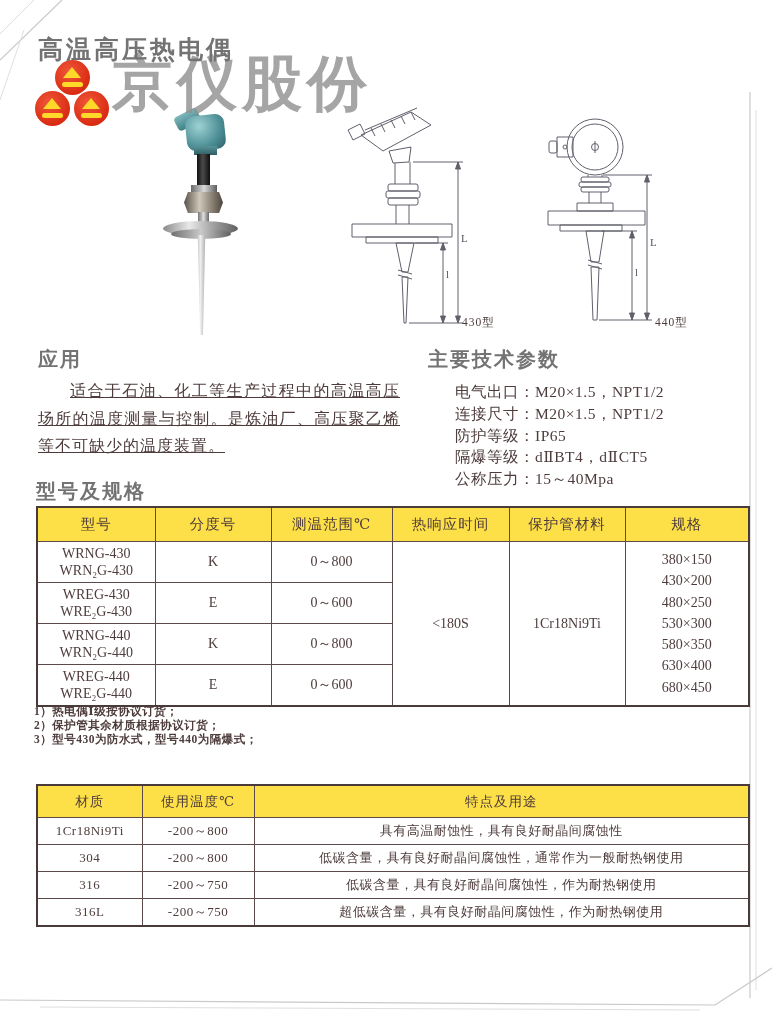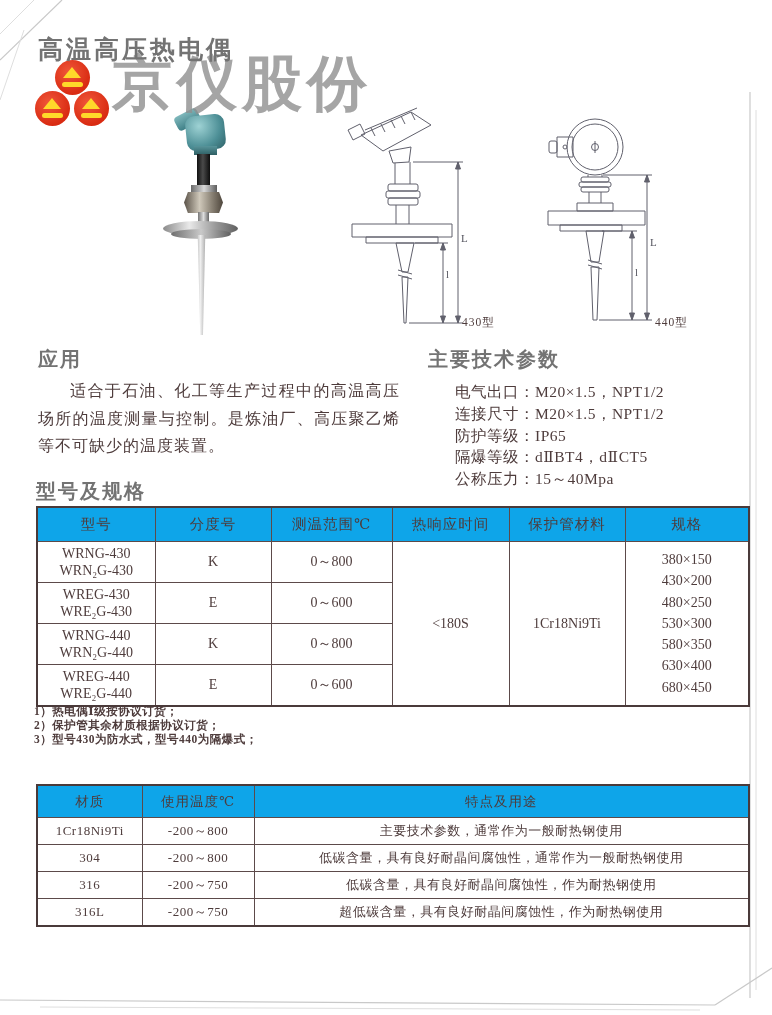--- a/index.html
+++ b/index.html
@@ -15,30 +15,30 @@
              color:#8f8f8f;opacity:.8;font-family:"Liberation Sans","DejaVu Sans",sans-serif;z-index:1;}
   .logo{left:34px;top:60px;width:80px;height:76px;z-index:2;}
   .logo-c{position:absolute;width:35px;height:35px;border-radius:50%;
           background:radial-gradient(circle at 40% 35%,#f0573a,#d92b12 70%);}
   .logo-tri{position:absolute;left:8px;top:7px;width:0;height:0;
             border-left:9px solid transparent;border-right:9px solid transparent;
             border-bottom:11px solid #ffd92a;}
   .logo-bar{position:absolute;left:7px;top:22px;width:21px;height:5px;background:#ffd92a;border-radius:2.5px;}
   
   .app-body{left:38px;top:377px;width:362px;font-size:16px;line-height:27.5px;
-            text-align:justify;text-indent:2em;letter-spacing:1px;}
+            text-align:justify;text-indent:2em;letter-spacing:1px;text-decoration:underline;}
   .params{left:455px;top:381px;font-size:15.5px;line-height:21.8px;letter-spacing:.5px;}
   .param-row{white-space:nowrap;}
   
   table{border-collapse:collapse;table-layout:fixed;}
   .t1,.t2{position:absolute;left:36px;width:712px;border:2px solid #4a3a3a;}
   .t1{top:506px;} .t2{top:784px;}
   .t1 th,.t1 td,.t2 th,.t2 td{border:1px solid #5c4a4a;text-align:center;vertical-align:middle;
       padding:0 2px;overflow:hidden;}
-  .t1 th,.t2 th{background:#0ea5e9;font-weight:normal;}
+  .t1 th,.t2 th{background:#fde047;font-weight:normal;}
   .t1 th{height:33px;font-size:14.5px;letter-spacing:1px;}
   .t1 td{height:40px;font-size:14px;}
   .model-line{line-height:17px;}
   .spec-cell div{line-height:21.2px;}
   .t2 th{height:31px;font-size:13.5px;letter-spacing:1px;}
   .t2 td{height:26px;font-size:13px;letter-spacing:.5px;}
   
   .notes{left:34px;top:705px;font-size:11.5px;line-height:13.8px;font-weight:600;letter-spacing:.5px;}
   
   .drw{position:absolute;}
@@ -296,21 +296,21 @@
       <tr>
         <th>材质</th>
         <th>使用温度℃</th>
         <th>特点及用途</th>
       </tr>
     </thead>
     <tbody>
       <tr>
         <td>1Cr18Ni9Ti</td>
         <td>-200～800</td>
-        <td>主要技术参数，通常作为一般耐热钢使用</td>
+        <td>具有高温耐蚀性，具有良好耐晶间腐蚀性</td>
       </tr>
       <tr>
         <td>304</td>
         <td>-200～800</td>
         <td>低碳含量，具有良好耐晶间腐蚀性，通常作为一般耐热钢使用</td>
       </tr>
       <tr>
         <td>316</td>
         <td>-200～750</td>
         <td>低碳含量，具有良好耐晶间腐蚀性，作为耐热钢使用</td>

